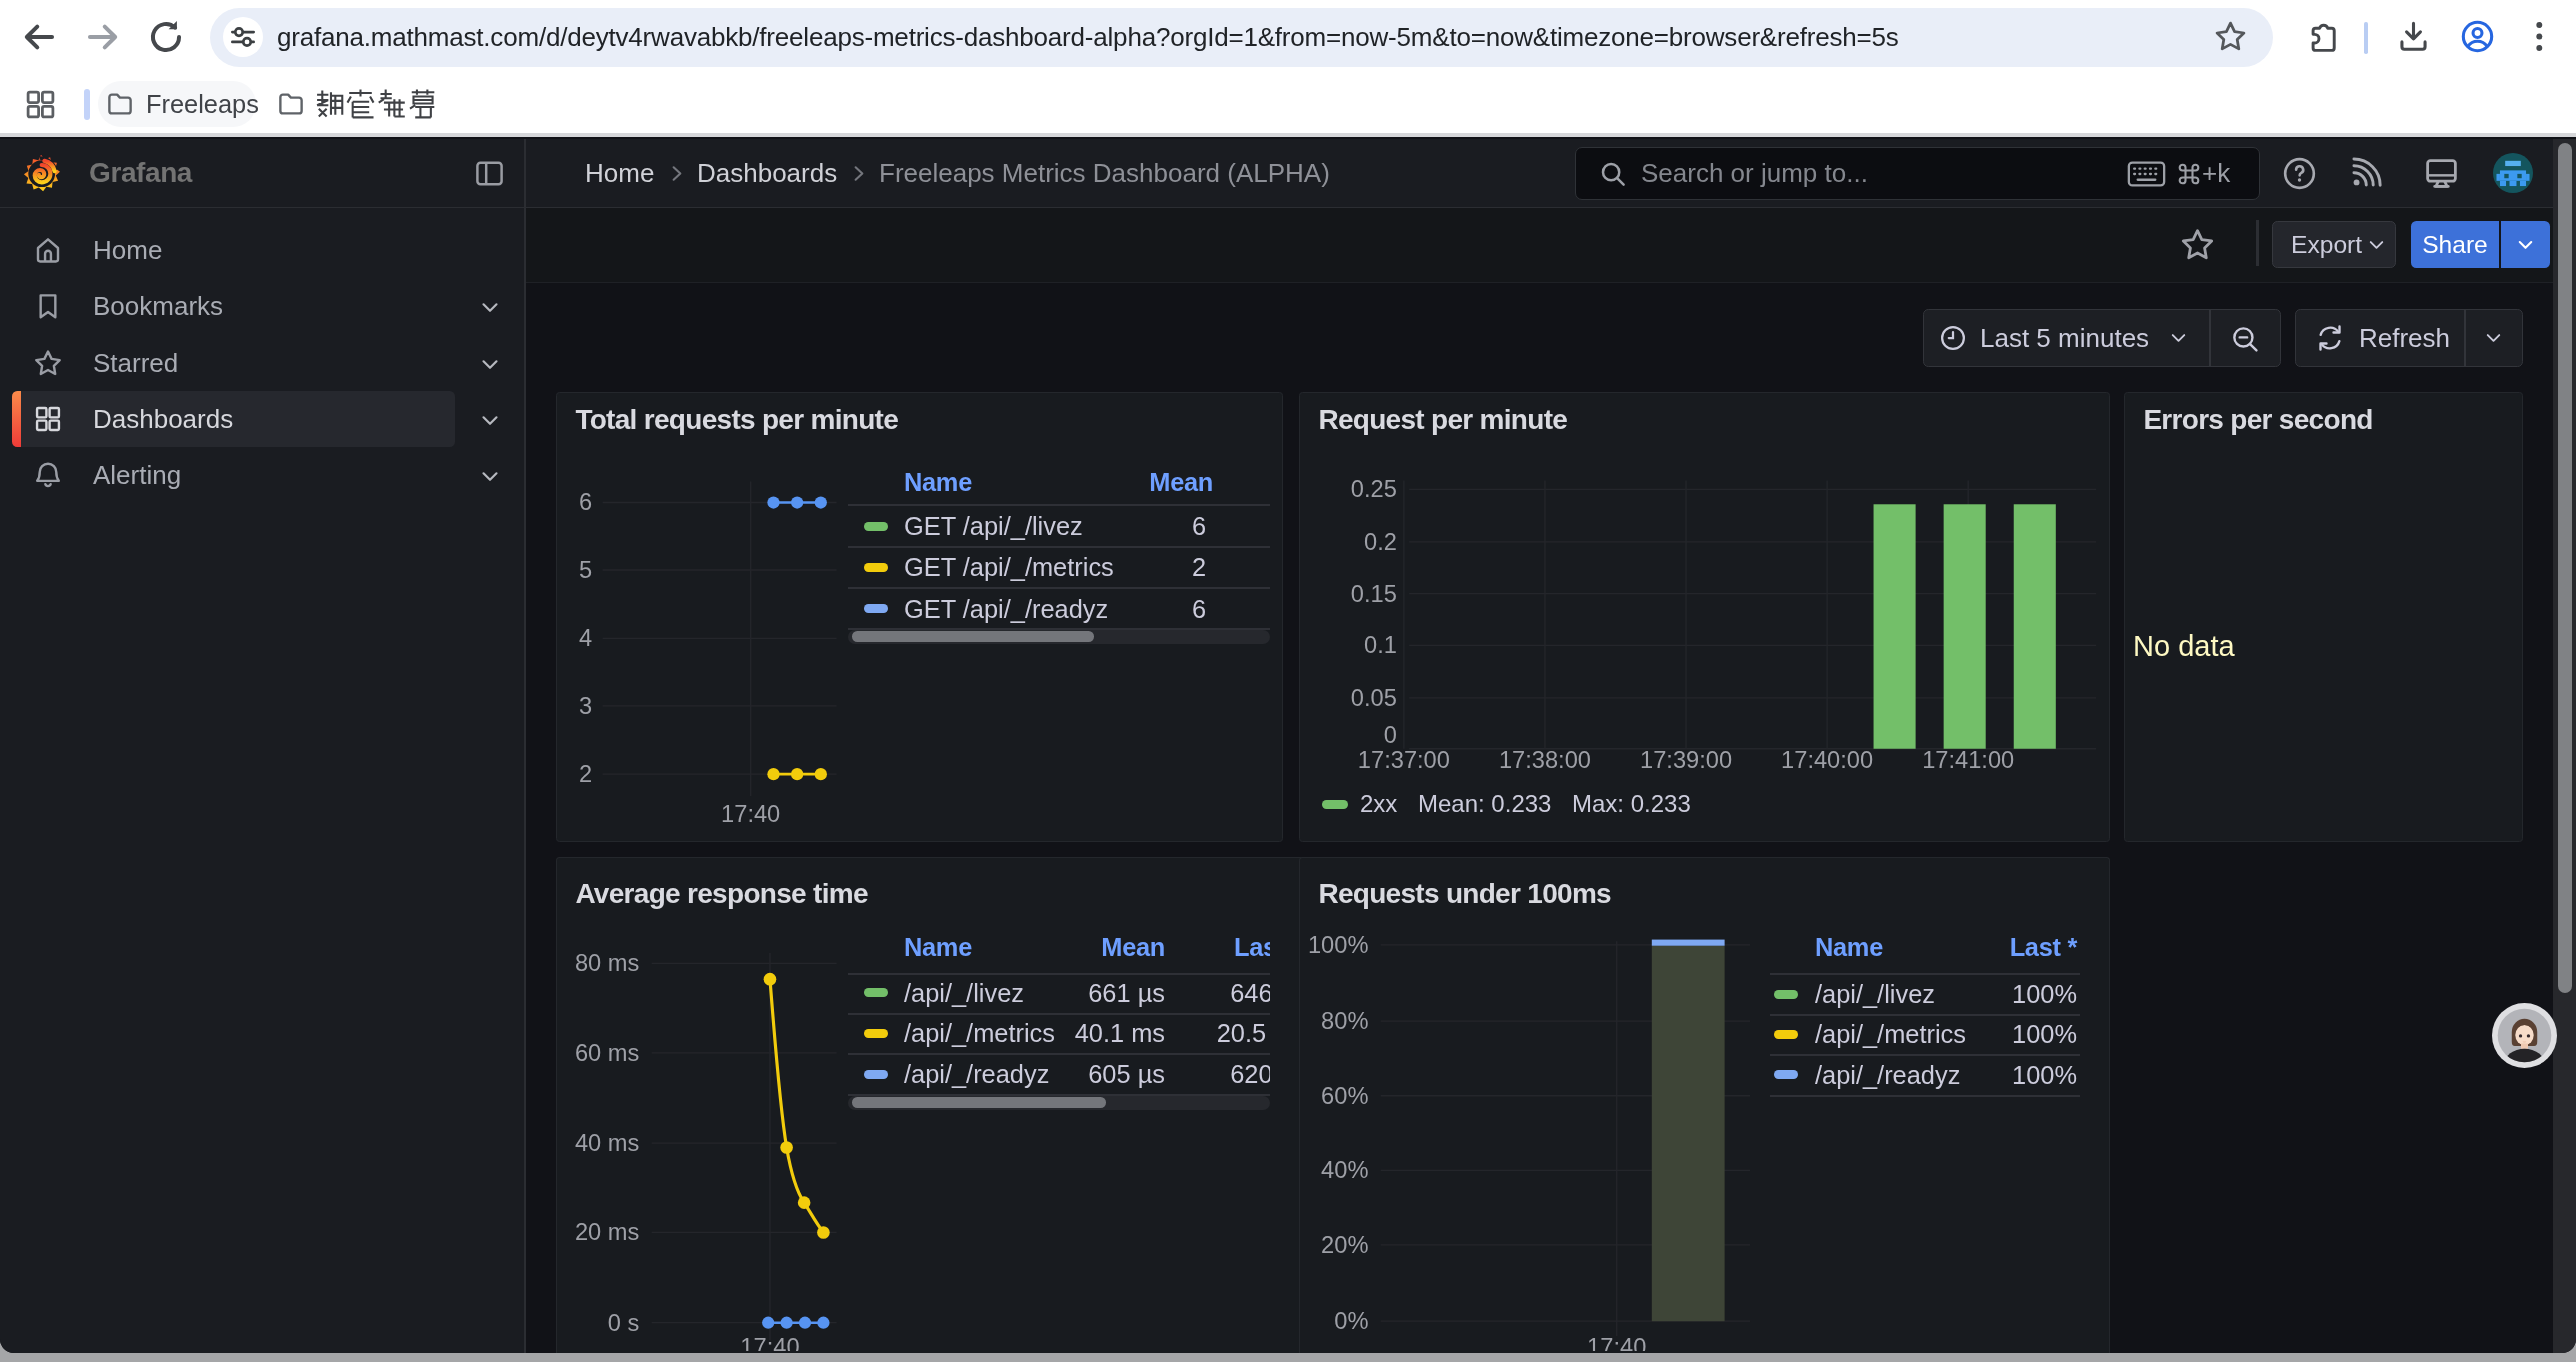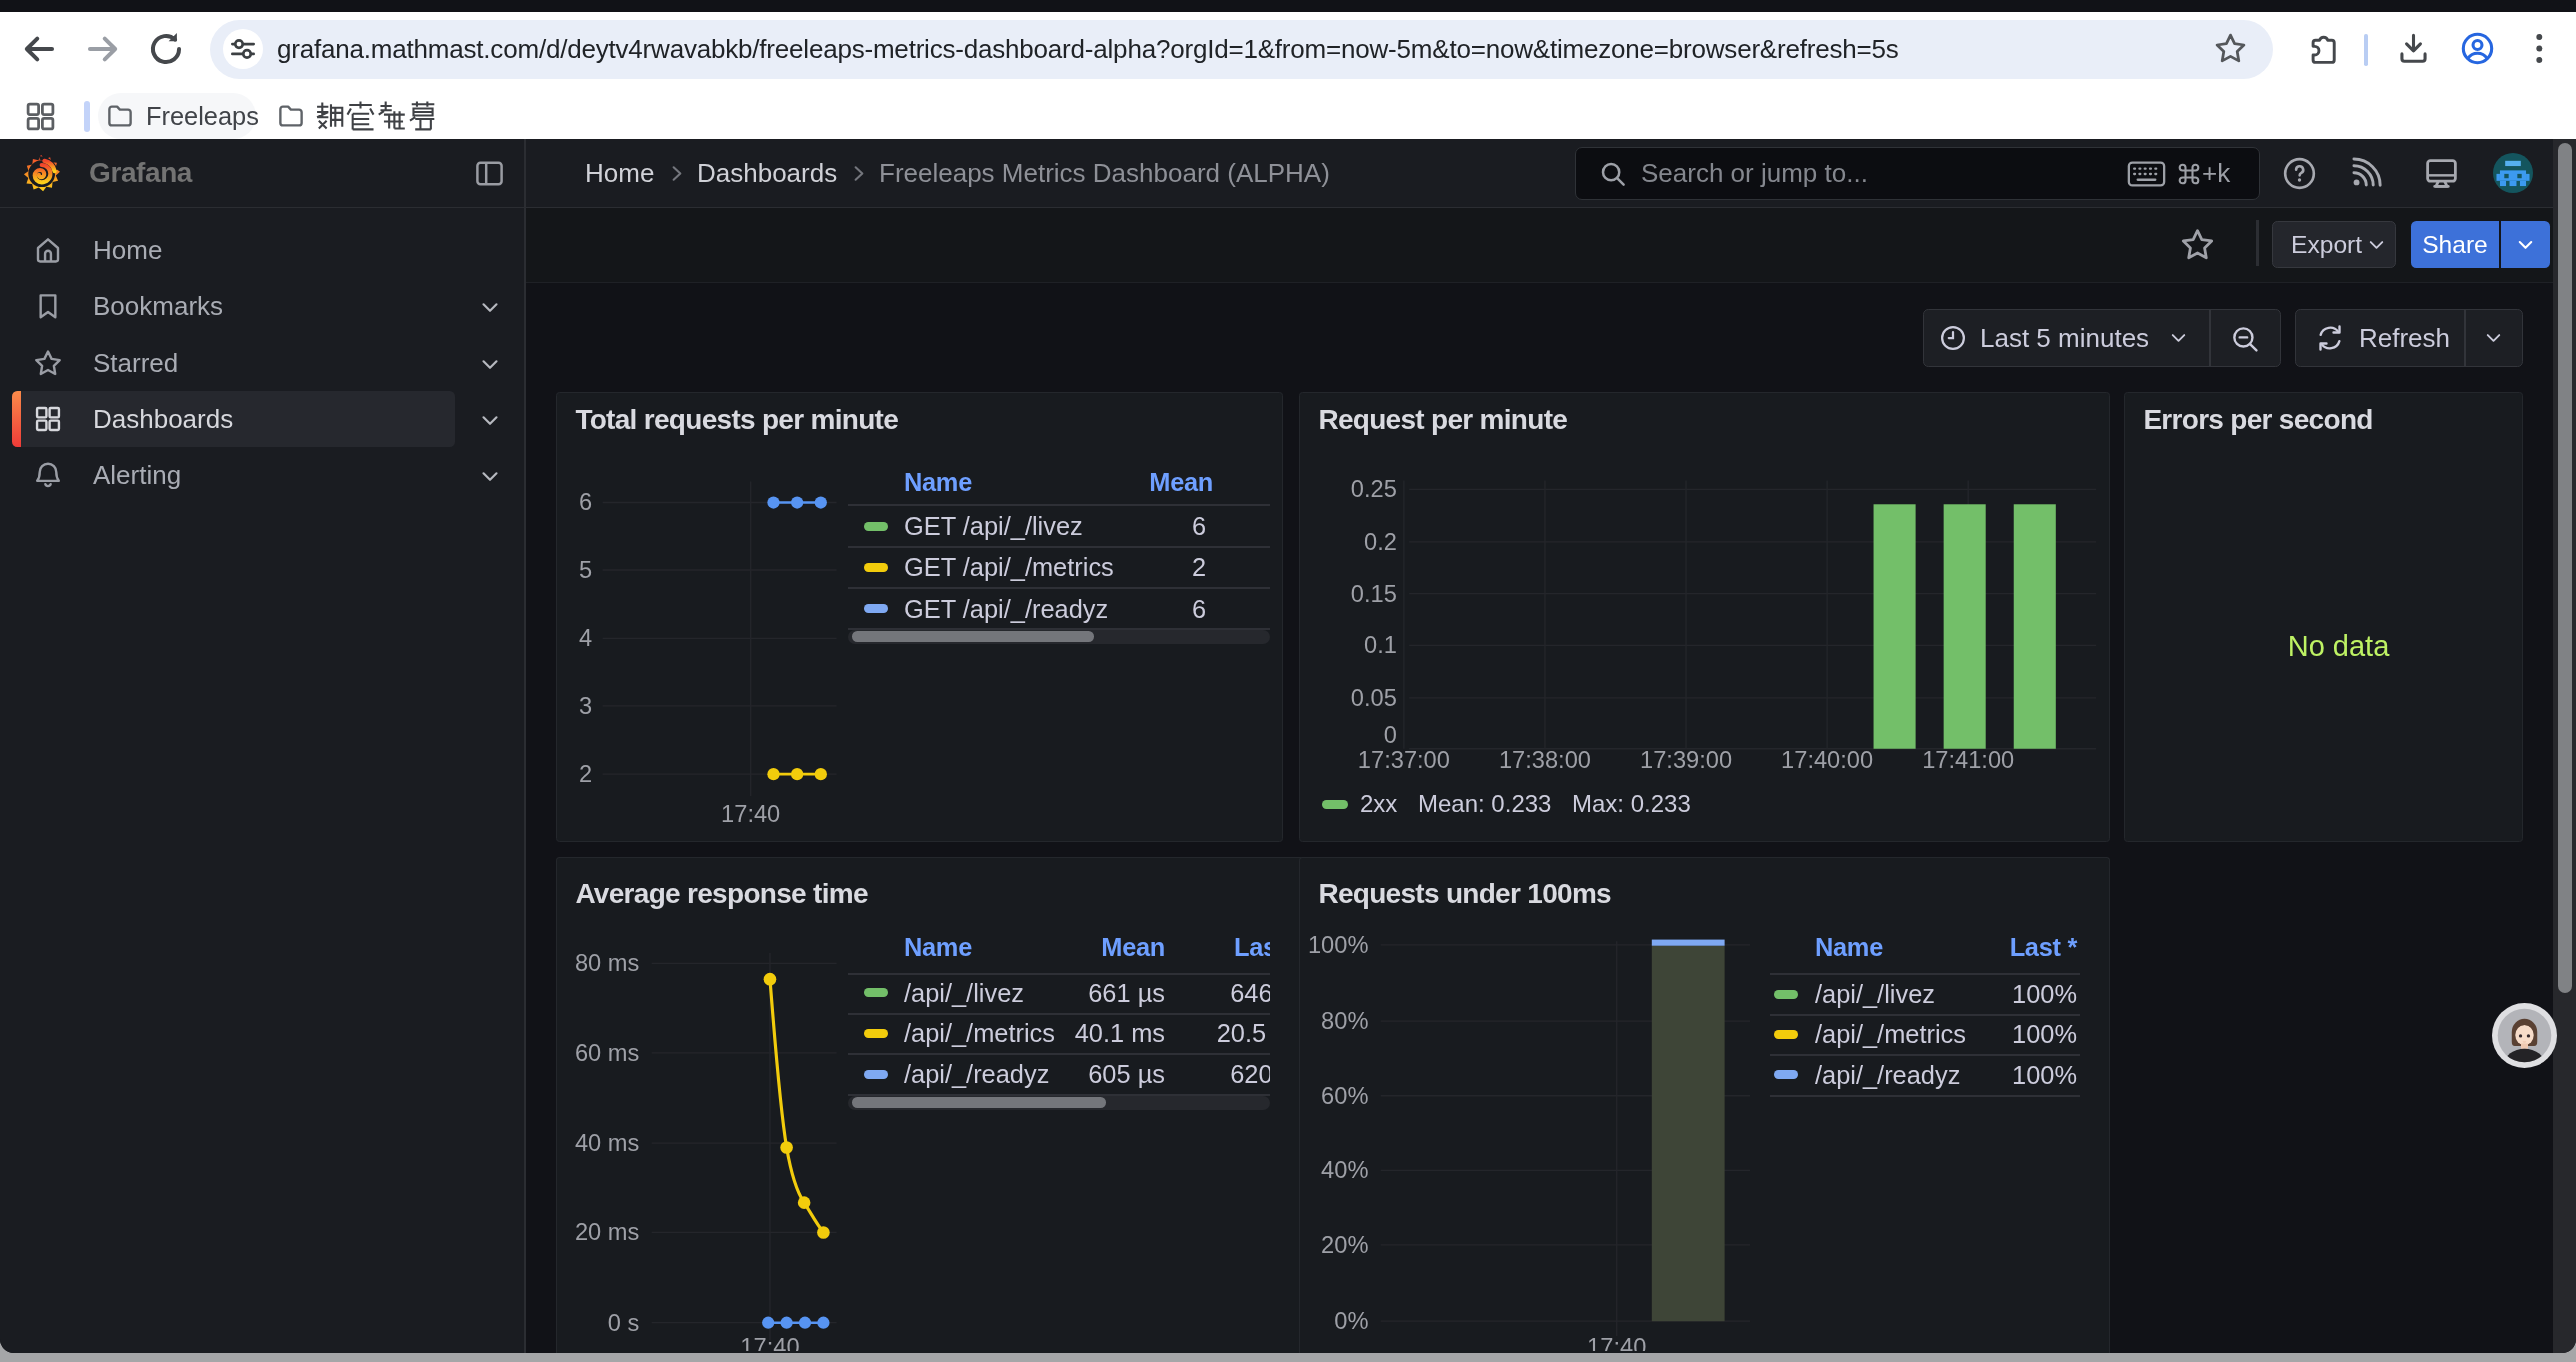--- a/index.html
+++ b/index.html
@@ -1,19 +1,19 @@
 <!DOCTYPE html>
 <html style="font-size:14px"><head>
 <meta charset="utf-8">
 <style>
   html,body{margin:0;padding:0}
   body{width:2576px;height:1363px;background:#a5a6a8;font-family:"Liberation Sans",sans-serif;overflow:hidden;position:relative}
   .abs{position:absolute}
   #win{position:absolute;left:0;top:0;width:2576px;height:1353px;background:#111217;border-radius:0 0 14px 14px;overflow:hidden}
-  #chrome{position:absolute;left:0;top:12px;width:2576px;height:133px;background:#ffffff;border-bottom:4.4px solid #d6d7da}
+  #chrome{position:absolute;left:0;top:0;width:2576px;height:133px;background:#ffffff;border-bottom:4.4px solid #d6d7da}
   #urlpill{position:absolute;left:210px;top:8px;width:2063px;height:59px;border-radius:30px;background:#e9eef8}
   #urltext{position:absolute;left:277px;top:0;height:75px;line-height:75px;font-size:26px;color:#202327;letter-spacing:-0.2px;white-space:nowrap}
   #gheader{position:absolute;left:0;top:139px;width:2576px;height:68px;background:#1a1c21;border-bottom:1.8px solid #2b2d32}
   #sidebar{position:absolute;left:0;top:208px;width:524px;height:1145px;background:#1a1c21}
   #vborder{position:absolute;left:524px;top:139px;width:1.8px;height:1214px;background:#2b2d32}
   #toolbar{position:absolute;left:526px;top:208px;width:2050px;height:74px;background:#141619;border-bottom:1.8px solid #1f2126}
   .crumb{font-size:26px;font-weight:400;color:#d0d1d7}
   .panel{position:absolute;background:#181b1f;border:1.8px solid #24272c;border-radius:3.5px;box-sizing:border-box}
   .ptitle{position:absolute;left:18.4px;top:7px;font-size:28px;font-weight:700;color:#d9dae0;letter-spacing:-0.7px;line-height:40px}
   .menuitem{position:absolute;left:0;width:524px;height:56px;line-height:56px}
@@ -369,21 +369,21 @@
       <rect x="814" y="127" width="48" height="279" fill="#73bf69"></rect>
     </svg>
     <div class="abs" style="left:22px;top:407px;width:26px;height:8.8px;border-radius:4.4px;background:#73bf69"></div>
     <div class="abs legend-t" style="left:60px;top:397px;font-size:24px">2xx</div>
     <div class="abs legend-t" style="left:118px;top:397px;font-size:24px">Mean: 0.233</div>
     <div class="abs legend-t" style="left:272px;top:397px;font-size:24px">Max: 0.233</div>
   </div>
 
   <div class="panel" style="left:2124px;top:392px;width:399px;height:450px">
     <div class="ptitle">Errors per second</div>
-    <div class="abs" style="left:16px;top:237px;width:395px;text-align:center;font-size:29px;color:#bef264">No data</div>
+    <div class="abs" style="left:8px;top:237px;width:395px;font-size:29px;color:#fef9c3">No data</div>
   </div>
 
   <div class="panel" style="left:556px;top:857px;width:802px;height:496px;border-bottom:none;border-radius:3.5px 3.5px 0 0">
     <div class="ptitle" style="top:16px">Average response time</div>
     <svg class="abs" style="left:0;top:0" width="723" height="493" viewBox="0 0 825 562">
       <g stroke="#24262b" stroke-width="1.5">
         <line x1="108" y1="120" x2="319" y2="120"></line>
         <line x1="108" y1="222" x2="319" y2="222"></line>
         <line x1="108" y1="325" x2="319" y2="325"></line>
         <line x1="108" y1="427" x2="319" y2="427"></line>

